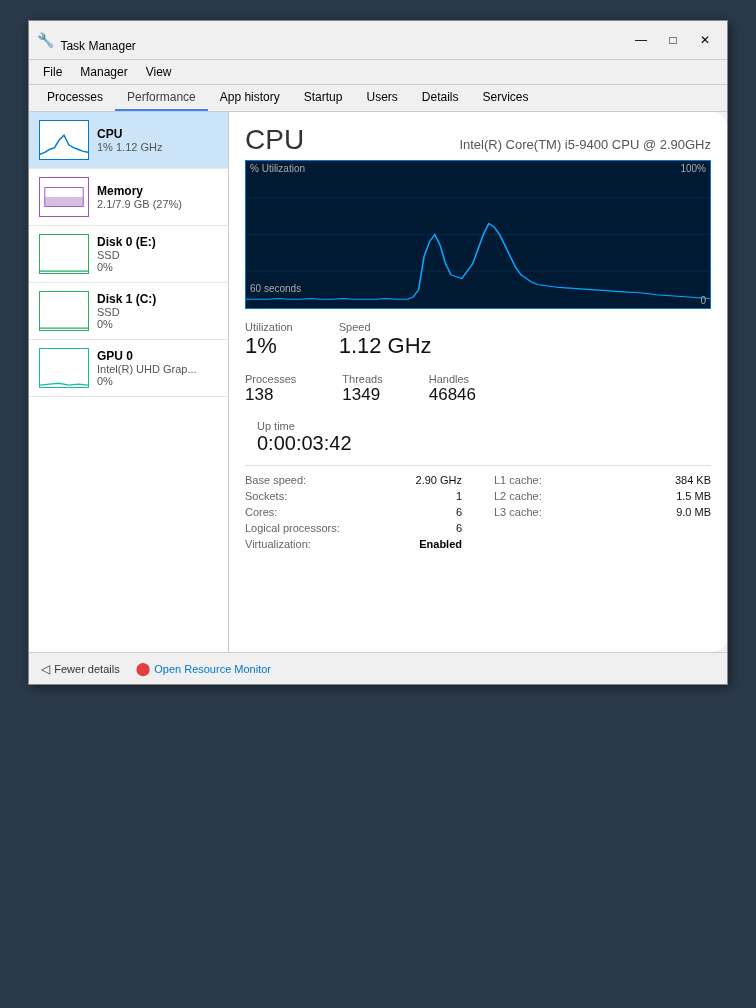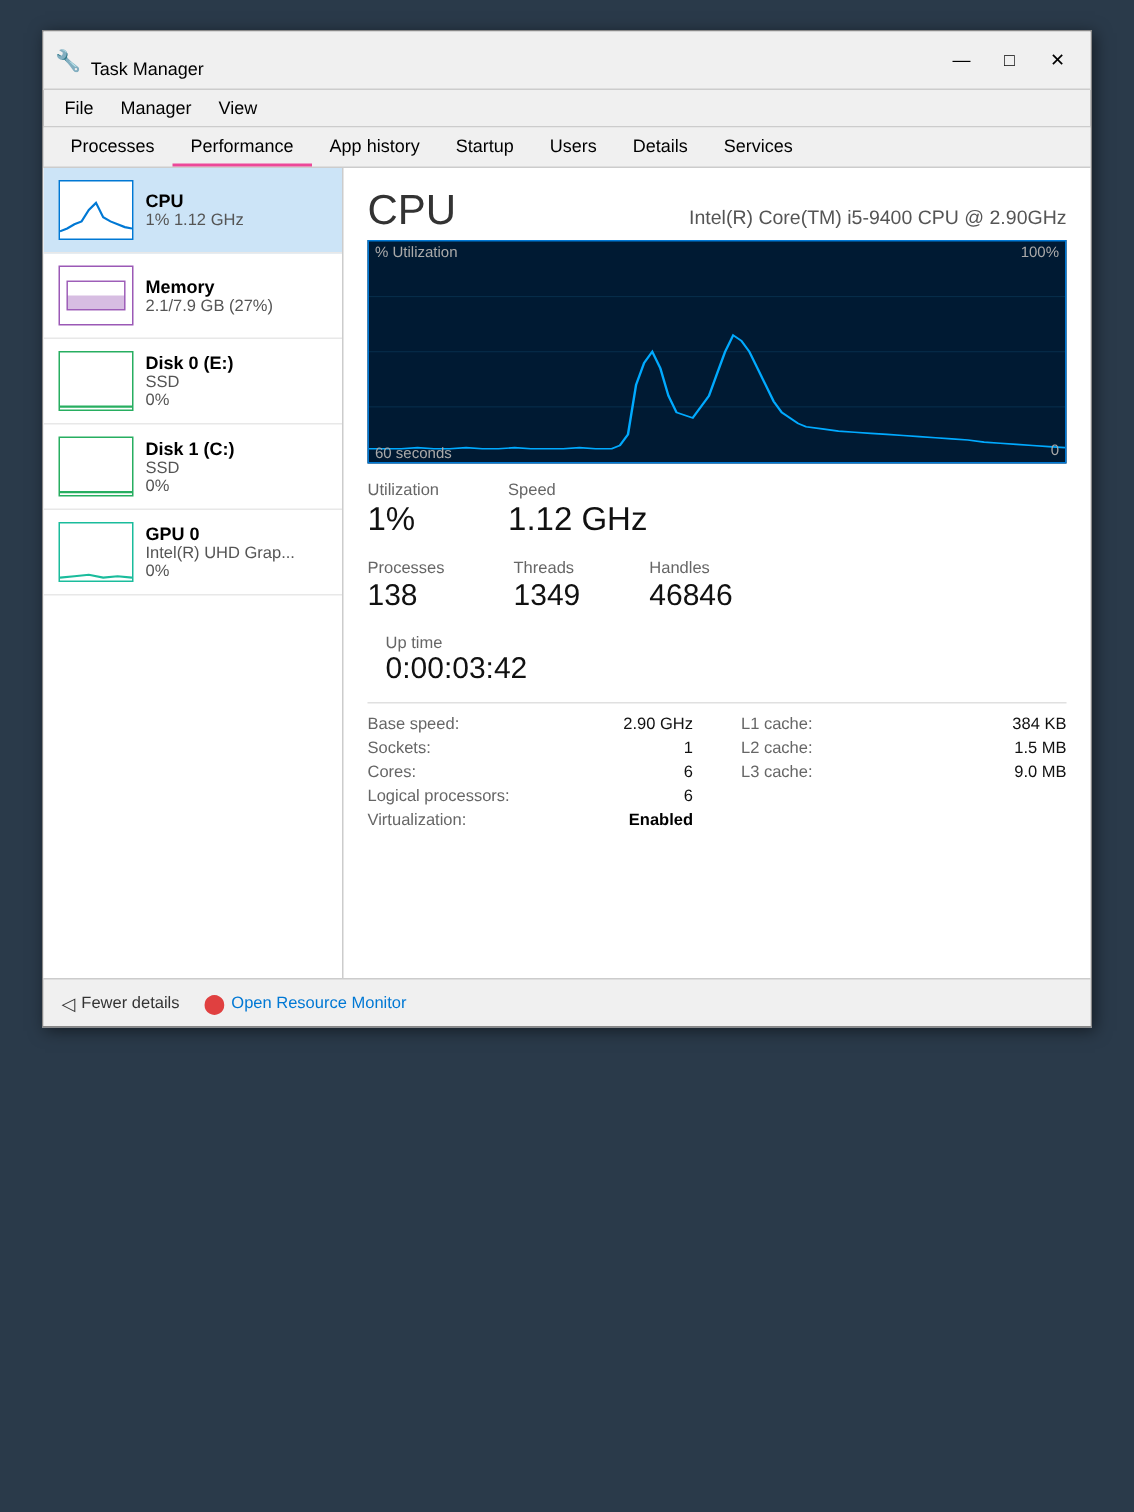--- a/index.html
+++ b/index.html
@@ -71,27 +71,28 @@
       background: #f0f0f0;
     }
     .nav-tab {
       padding: 5px 12px;
       cursor: pointer;
       font-size: 12px;
       border-bottom: 2px solid transparent;
       white-space: nowrap;
     }
     .nav-tab.active {
-      border-bottom: 2px solid #ec4899;
-      color: #000000;
+      border-bottom: 2px solid #3b82f6;
+      color: #404040;
     }
     .content {
       display: flex;
       background: #fff;
       height: 540px;
+      border-radius: 15px;
     }
     .sidebar {
       width: 200px;
       border-right: 1px solid #ccc;
       background: #fff;
       overflow-y: auto;
     }
     .sidebar-item {
       display: flex;
       align-items: center;
@@ -155,21 +156,21 @@
     }
     .chart-label-pct {
       position: absolute;
       top: 2px;
       right: 4px;
       font-size: 10px;
       color: #aaa;
     }
     .chart-label-bottom {
       position: absolute;
-      bottom: 0;
+      bottom: 14px;
       left: 4px;
       font-size: 10px;
       color: #aaa;
     }
     .chart-label-zero {
       position: absolute;
       bottom: 2px;
       right: 4px;
       font-size: 10px;
       color: #aaa;
@@ -185,21 +186,21 @@
       font-size: 11px;
       color: #666;
     }
     .stat-value {
       font-size: 22px;
       font-weight: 300;
       color: #111;
       line-height: 1.2;
     }
     .stat-value.medium {
-      font-size: 20px;
+      font-size: 17px;
     }
     .info-grid {
       display: grid;
       grid-template-columns: 1fr 1fr;
       gap: 0 32px;
     }
     .info-row {
       display: flex;
       justify-content: space-between;
       padding: 2px 0;

